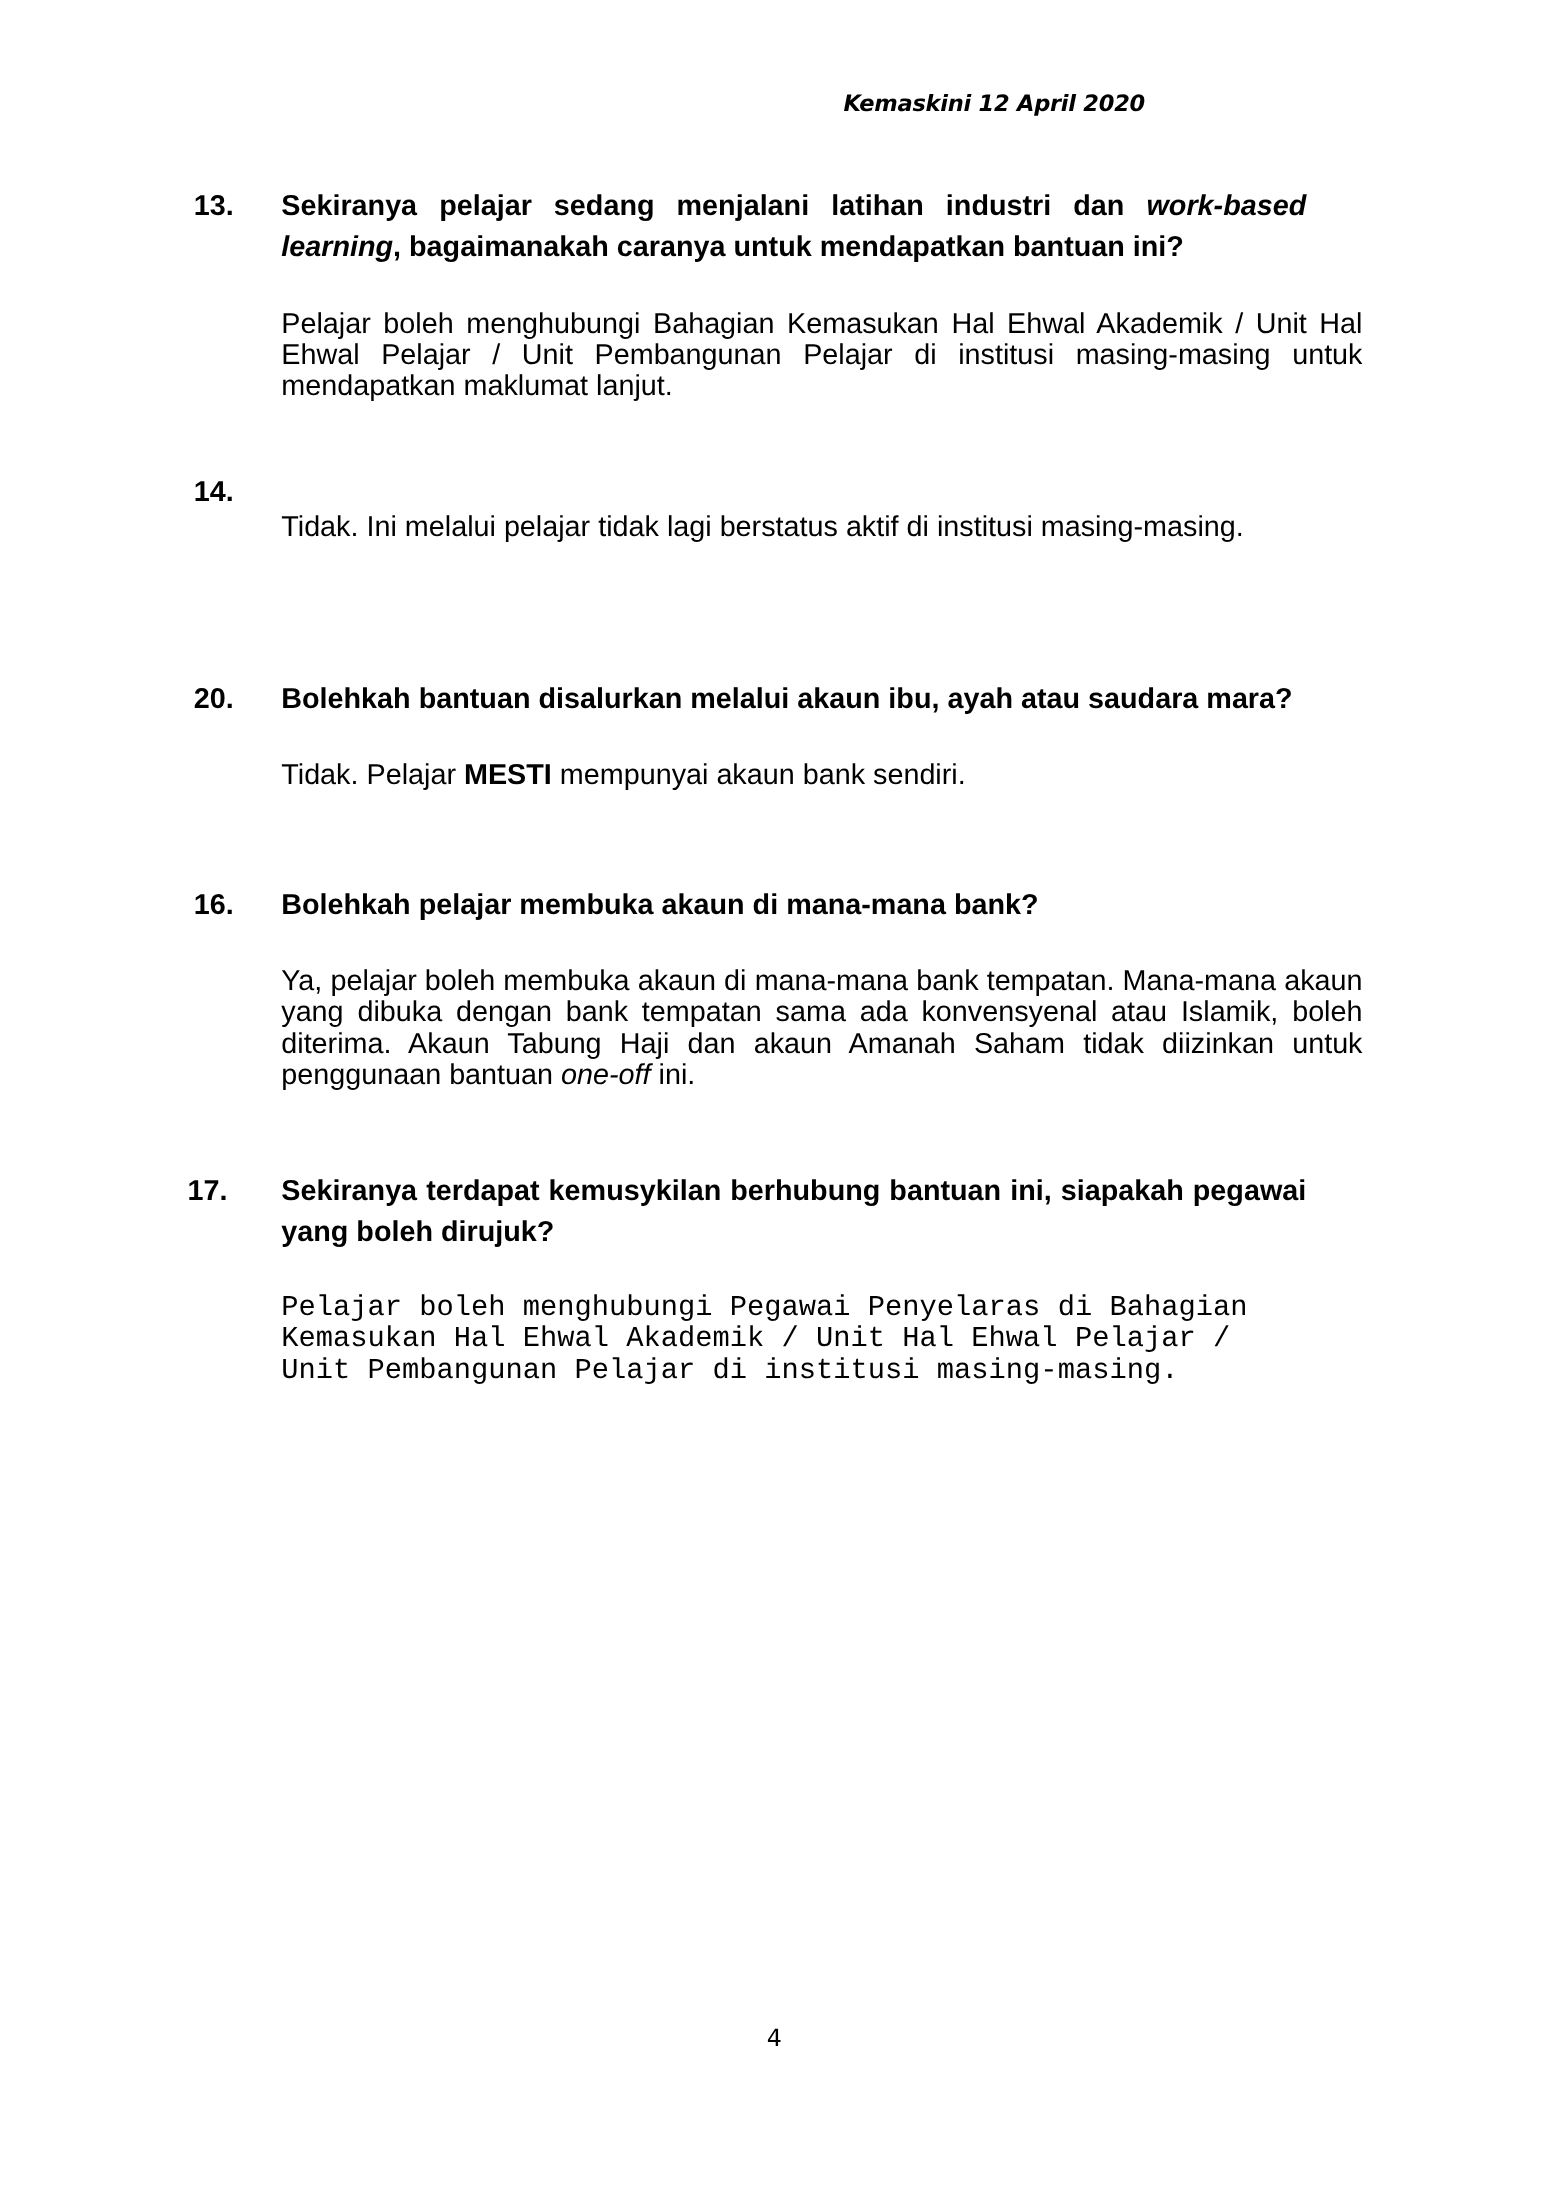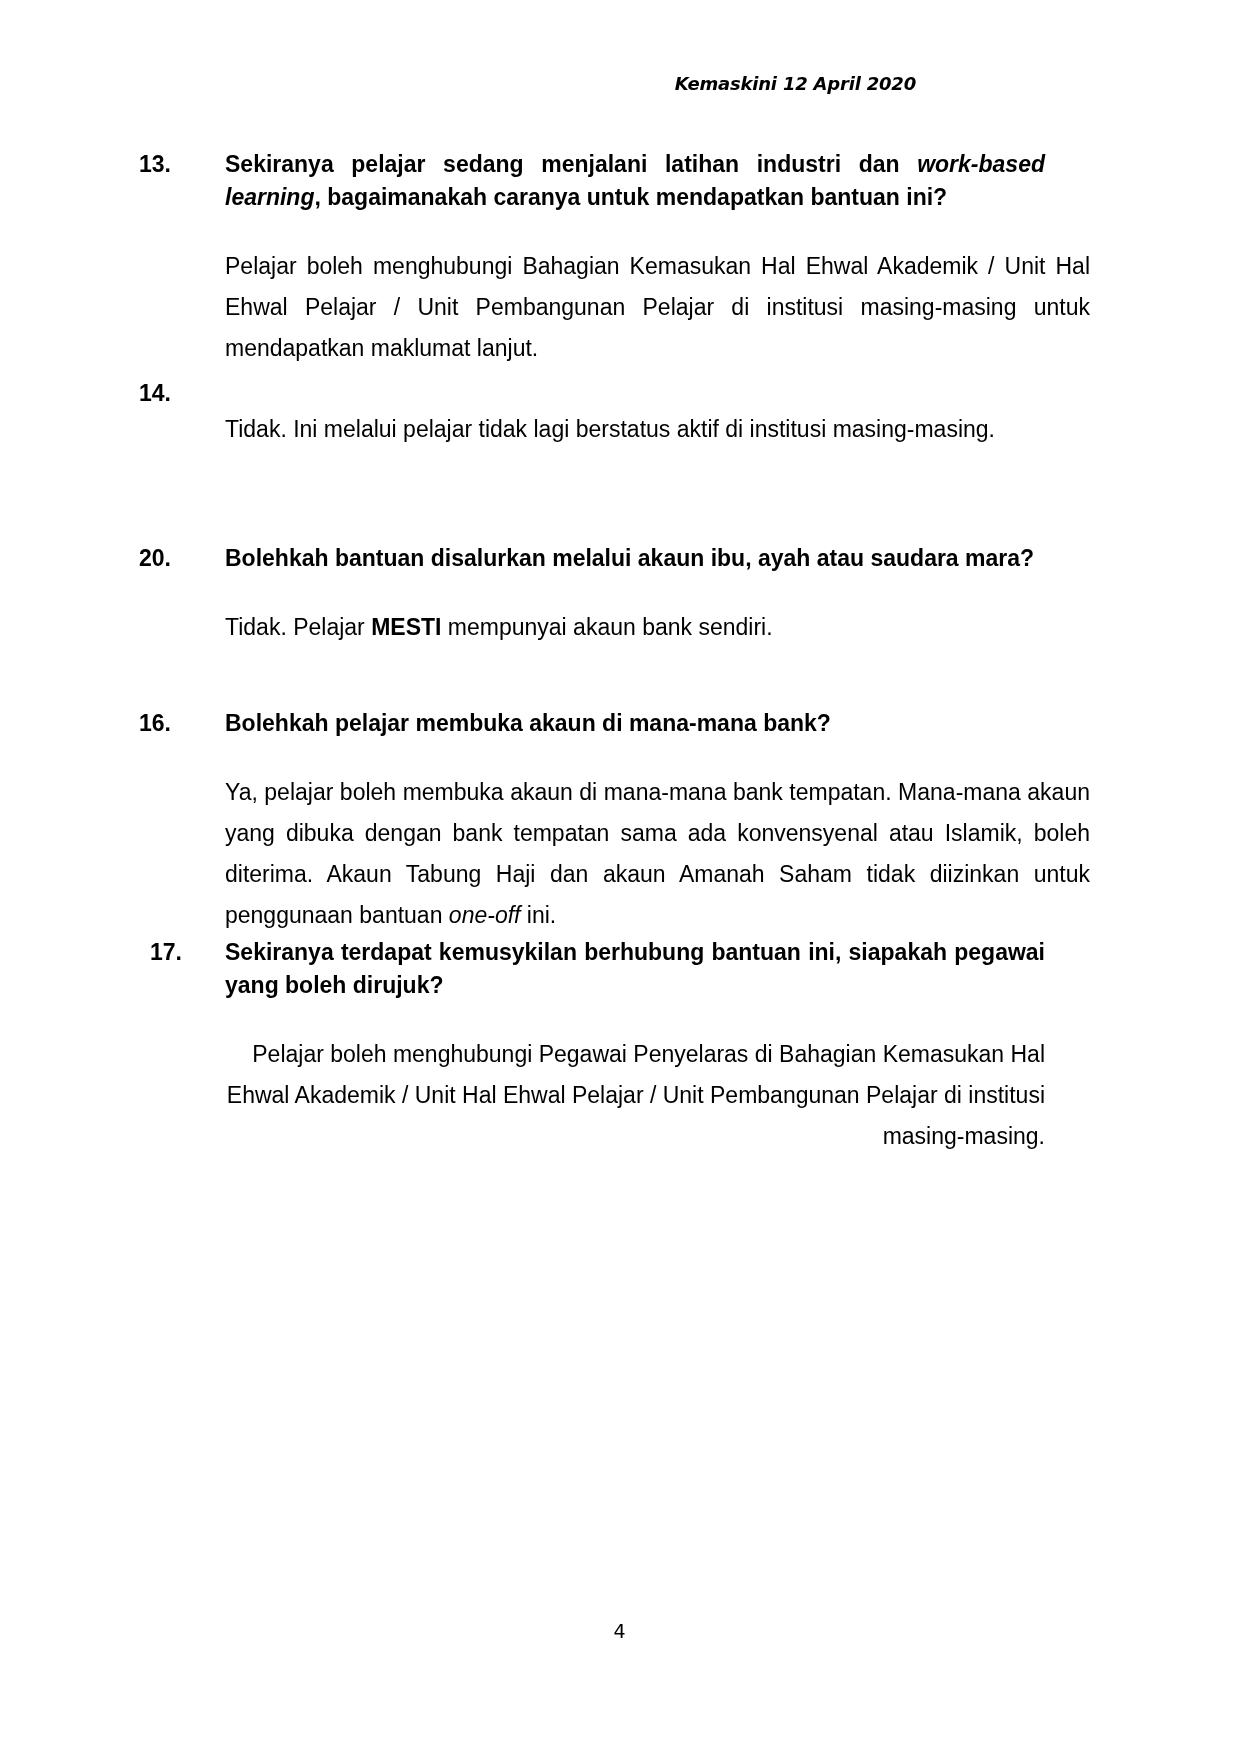--- a/index.html
+++ b/index.html
@@ -4,24 +4,24 @@
   <style>
     html, body { margin: 0; padding: 0; background: #ffffff; }
     body { width: 1239px; height: 1754px; position: relative; overflow: hidden; color: #000; }
     .page { position: relative; width: 1064px; height: 1754px; }
     .update-note {
       position: absolute; top: 73px; right: 148px;
       font-family: "DejaVu Sans", sans-serif; font-weight: bold; font-style: italic;
       font-size: 18px; letter-spacing: -0.2px;
     }
     .qa { position: absolute; left: 139px; width: 960px; font-family: "Liberation Sans", sans-serif; }
-    .qnum { position: absolute; left: 0; top: 0; font-weight: bold; font-size: 23px; line-height: 33px; }
+    .qnum { position: absolute; left: 16px; top: 0; font-weight: bold; font-size: 23px; line-height: 33px; }
     .question { margin-left: 86px; width: 820px; font-weight: bold; font-size: 23px; line-height: 33px; text-align: justify; }
-    .answer { margin-left: 86px; margin-top: 32px; width: 865px; font-size: 23px; line-height: 41px; text-align: justify; }
-    .answer.narrow { width: 820px; text-align: right; }
+    .answer { margin-left: 86px; margin-top: 32px; width: 865px; font-size: 23px; line-height: 25px; text-align: justify; }
+    .answer.narrow { width: 820px; text-align: left; font-family: Liberation Mono, monospace; }
     .answer.left { text-align: left; }
     .q13 { top: 148px; }
     .q14 { top: 377px; }
     .q15 { top: 542px; }
     .q16 { top: 707px; }
     .q17 { top: 936px; }
     .q17 .qnum { left: 11px; }
     .page-number {
       position: absolute; top: 1620px; left: 0; width: 1239px; text-align: center;
       font-family: "DejaVu Sans", sans-serif; font-size: 19px;

